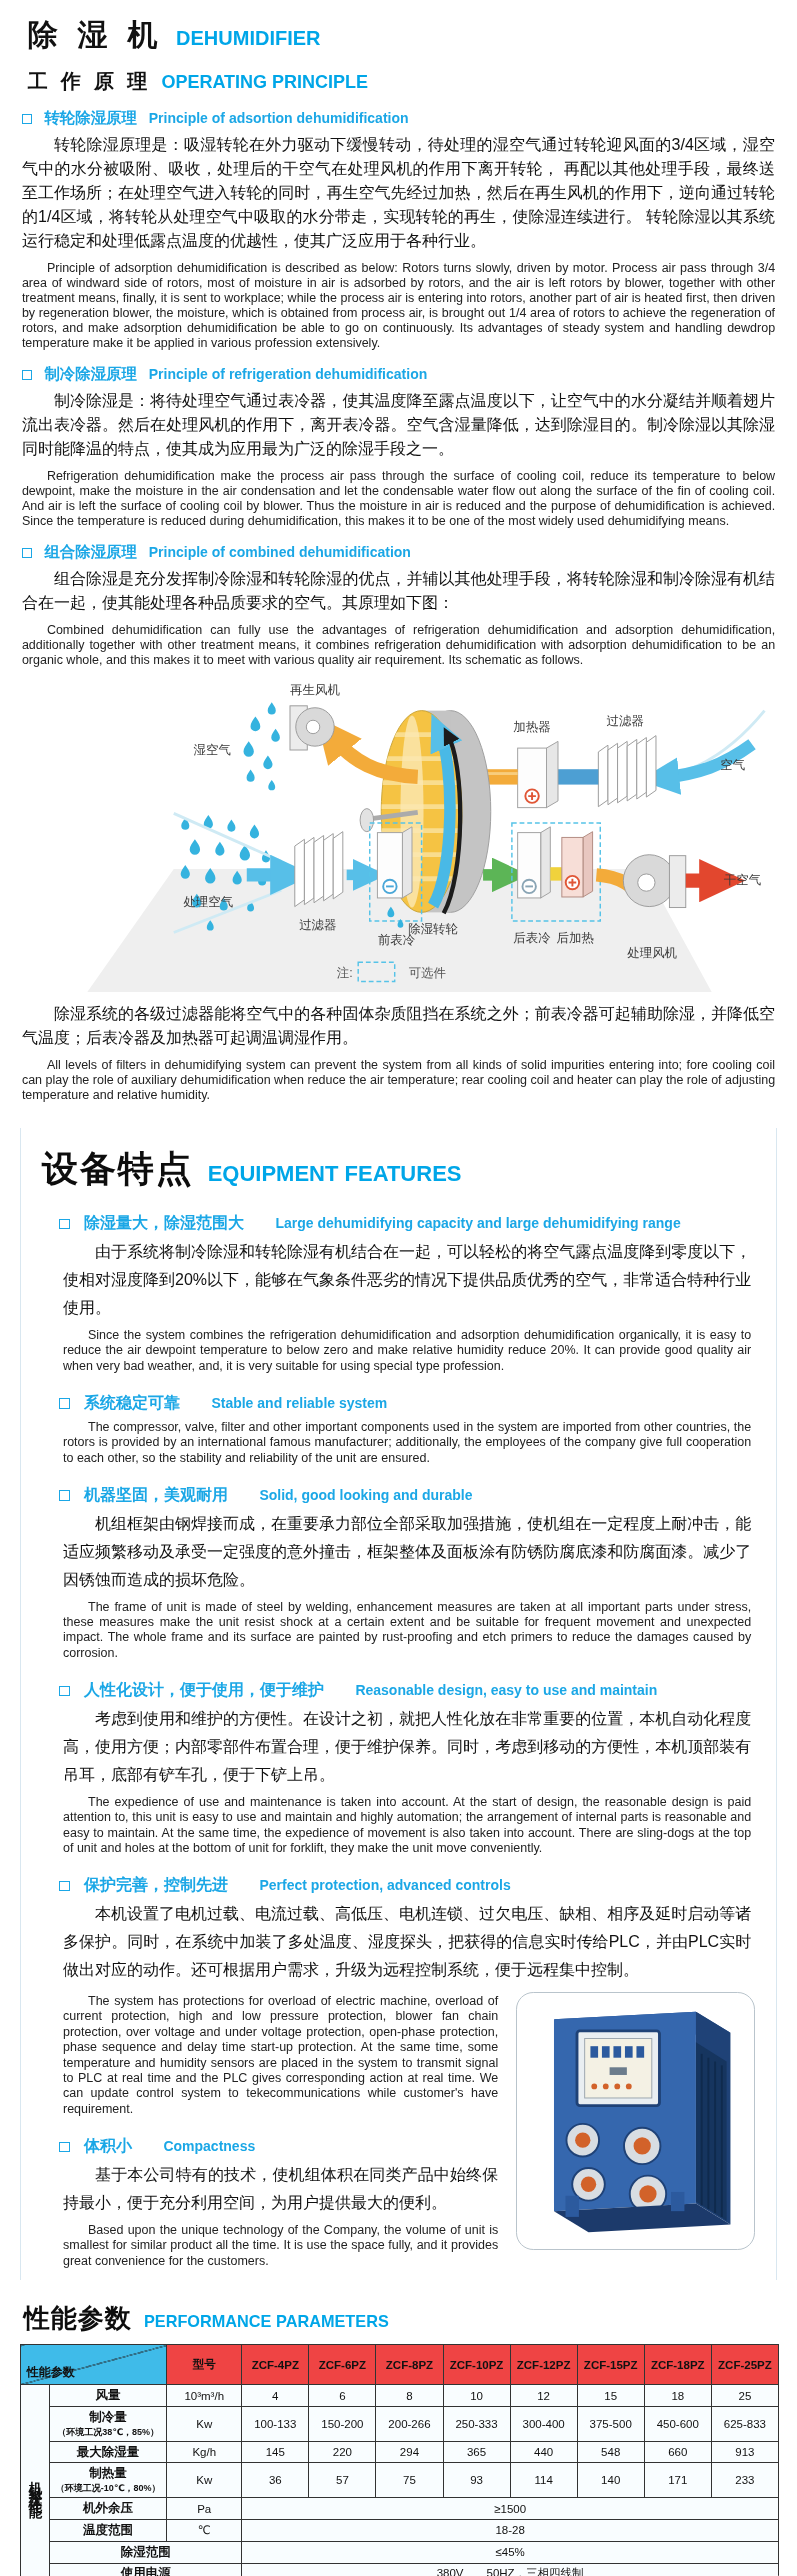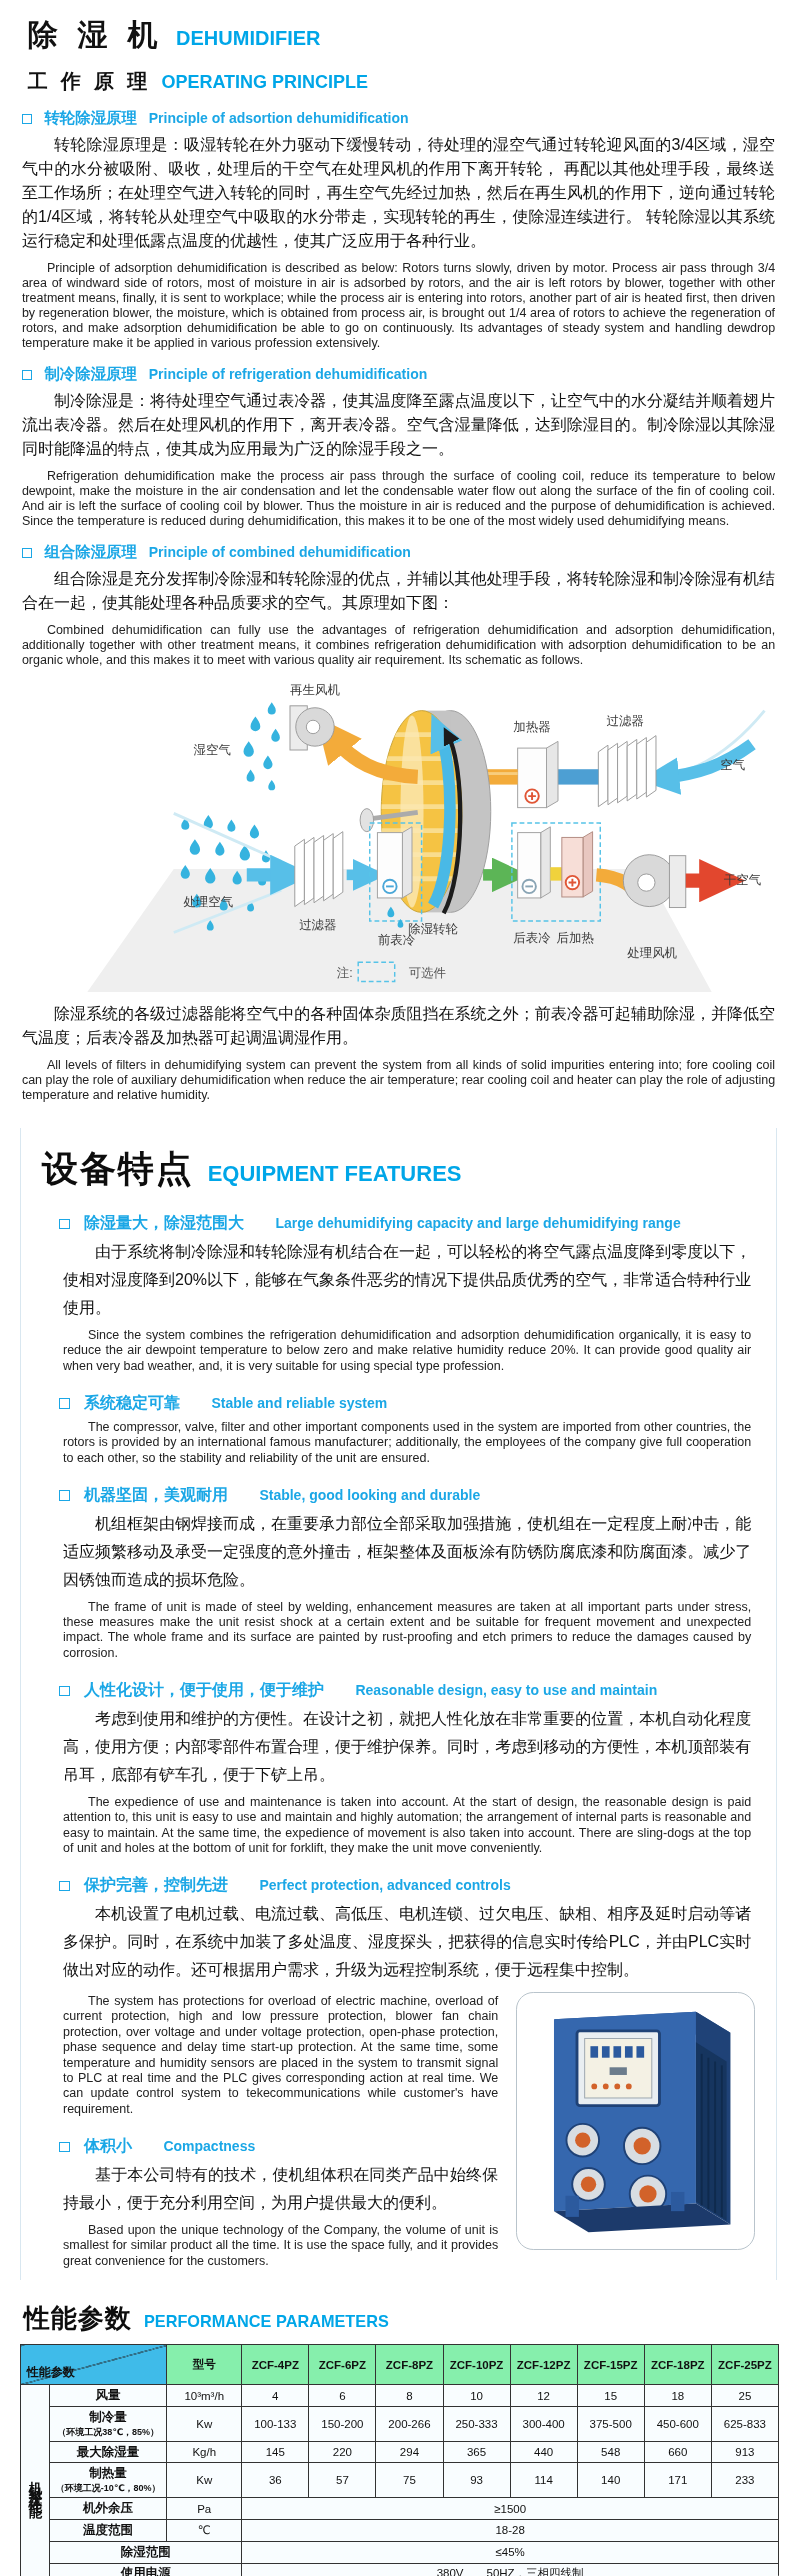--- a/index.html
+++ b/index.html
@@ -39,21 +39,21 @@
   .two-col .left p.cn, .two-col .left p.en { margin-right:0; }
   .photo-card { margin-left:17.3px; margin-top:3.8px; width:242px; height:258px; border:1px solid #b9c4cc; border-radius:17.3px; background:#fff; display:flex; align-items:center; justify-content:center; }
 
   
   .params-head { margin:21px 0 7.7px 3.8px; }
   .params-cn { font-size:26px; font-weight:bold; color:#0d0d0d; letter-spacing:1px; }
   .params-en { font-size:16.3px; font-weight:bold; color:#00a6e8; margin-left:7.7px; }
   table.perf { border-collapse:collapse; width:759px; table-layout:fixed; font-size:11.5px; }
   table.perf th, table.perf td { border:1px solid #333; text-align:center; vertical-align:middle; padding:1.9px 1px; background:#f9fdff; color:#111; }
   table.perf { border:1.9px solid #222; }
-  table.perf thead th { background:#86efac; font-weight:bold; font-size:11.5px; height:40px; }
+  table.perf thead th { background:#ef4444; font-weight:bold; font-size:11.5px; height:40px; }
   table.perf .corner { position:relative; background:#3fbbe9 linear-gradient(to right bottom, rgba(0,0,0,0) 49.5%, #222 49.5%, #222 50.5%, rgba(0,0,0,0) 50.5%); }
   table.perf .corner span { position:absolute; left:5.8px; bottom:2.9px; font-size:12px; font-weight:bold; }
   td.g { writing-mode:vertical-rl; text-orientation:upright; font-weight:bold; font-size:13.5px; letter-spacing:4.8px; padding:3.8px 0; }
   td.l { font-weight:bold; font-size:12.5px; }
   td.u { font-size:11.5px; }
   td .sub { font-size:9px; font-weight:bold; }
 </style>
 </head>
 <body>
 
@@ -280,21 +280,21 @@
     <div class="feat-title">
       <span class="sq"></span>
       <span>系统稳定可靠</span>
       <span class="en">Stable and reliable system</span>
     </div>
     <p class="en">The compressor,  valve, filter  and other important  components used  in the system  are imported from  other countries, the rotors  is  provided  by  an  international  famous  manufacturer;  additionally,  the  employees  of  the company  give  full cooperation to each other, so the  stability and reliability of the  unit are ensured.</p>
 
     <div class="feat-title">
       <span class="sq"></span>
       <span>机器坚固，美观耐用</span>
-      <span class="en">Stable, good looking and durable</span>
+      <span class="en">Solid, good looking and durable</span>
     </div>
     <p class="cn">机组框架由钢焊接而成，在重要承力部位全部采取加强措施，使机组在一定程度上耐冲击，能适应频繁移动及承受一定强度的意外撞击，框架整体及面板涂有防锈防腐底漆和防腐面漆。减少了因锈蚀而造成的损坏危险。</p>
     <p class="en">The frame  of unit is  made of steel  by welding, enhancement  measures are  taken at all  important parts under  stress, these measures  make the  unit  resist shock  at a  certain extent  and  be suitable  for frequent  movement and  unexpected impact. The whole  frame and its surface  are painted by  rust-proofing and etch  primers to reduce  the damages caused by corrosion.</p>
 
     <div class="feat-title">
       <span class="sq"></span>
       <span>人性化设计，便于使用，便于维护</span>
       <span class="en">Reasonable design, easy to use and maintain</span>
     </div>
     <p class="cn">考虑到使用和维护的方便性。在设计之初，就把人性化放在非常重要的位置，本机自动化程度高，使用方便；内部零部件布置合理，便于维护保养。同时，考虑到移动的方便性，本机顶部装有吊耳，底部有铲车孔，便于下铲上吊。</p>

